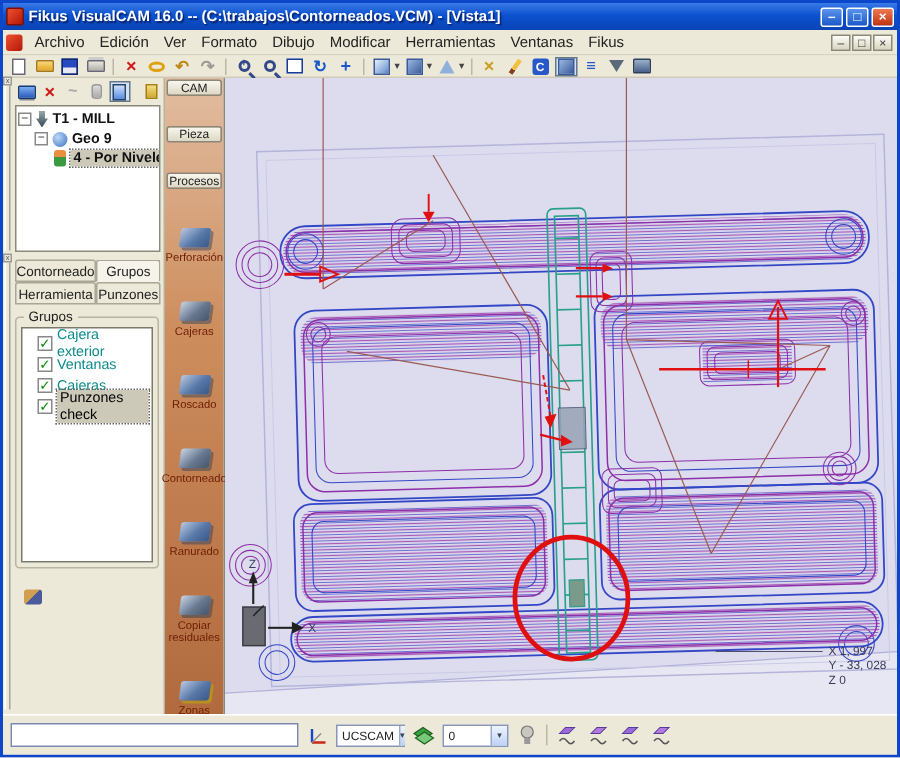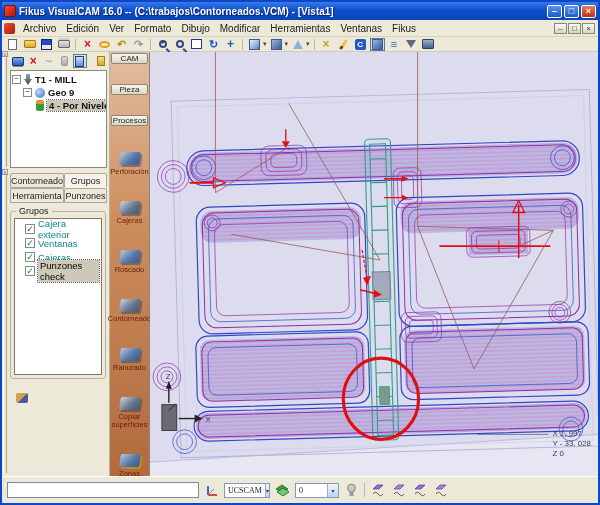--- a/index.html
+++ b/index.html
@@ -95,21 +95,21 @@
   .pcube.alt{background:linear-gradient(135deg,#c8d4e4,#687890 55%,#45556a);}
   .pcube.yellow{box-shadow:2px 2px 0 #b89020;}
   .plabel{font-size:7.5px;color:#6e1c04;text-align:center;line-height:8px;margin-top:3px;}
   .pspacer{flex:1;}
   
   .canvas{flex:1;position:relative;background:#dcdcee;min-width:0;}
   .canvas svg{position:absolute;inset:0;}
   
   .bottombar{height:27px;flex:0 0 27px;border-top:1px solid #fff;background:#ece9d8;display:flex;align-items:center;gap:4px;padding:0 5px;}
   .cmd{width:192px;height:16px;border:1px solid #7a8ab0;background:#fff;flex:0 0 192px;font-size:9px;padding:0 2px;font-family:"Liberation Sans",sans-serif;}
-  .combo{height:15px;background:#fff;border:1px solid #8a96b8;display:flex;align-items:center;font-size:8px;padding-left:3px;color:#222;font-family:Liberation Serif, serif;}
+  .combo{height:15px;background:#fff;border:1px solid #8a96b8;display:flex;align-items:center;font-size:8px;padding-left:3px;color:#222;}
   .combo .cval{flex:1;}
   .combo .arrowbtn{width:11px;height:13px;margin-left:3px;background:linear-gradient(#eef4fe,#bed2f4);border-left:1px solid #9aaac8;display:flex;align-items:center;justify-content:center;font-size:6px;color:#345;}
   .bico{display:flex;align-items:center;justify-content:center;width:17px;height:17px;flex:0 0 17px;}
   .bsep{width:1px;height:14px;background:#bcb8a4;flex:0 0 1px;}
 </style>
 </head>
 <body>
 
 <div class="win">
 
@@ -300,21 +300,21 @@
       <div class="pitem">
         <span class="pcube alt"></span>
         <span class="plabel">Contorneado</span>
       </div>
       <div class="pitem">
         <span class="pcube"></span>
         <span class="plabel">Ranurado</span>
       </div>
       <div class="pitem">
         <span class="pcube alt"></span>
-        <span class="plabel">Copiar superficies</span>
+        <span class="plabel">Copiar residuales</span>
       </div>
       <div class="pitem">
         <span class="pcube yellow"></span>
         <span class="plabel">Zonas superficies</span>
       </div>
       <span class="pspacer"></span>
       <span class="pbtn">Multiprocesos</span>
       <span class="pbtn">Utilidades</span>
     </div>
 

